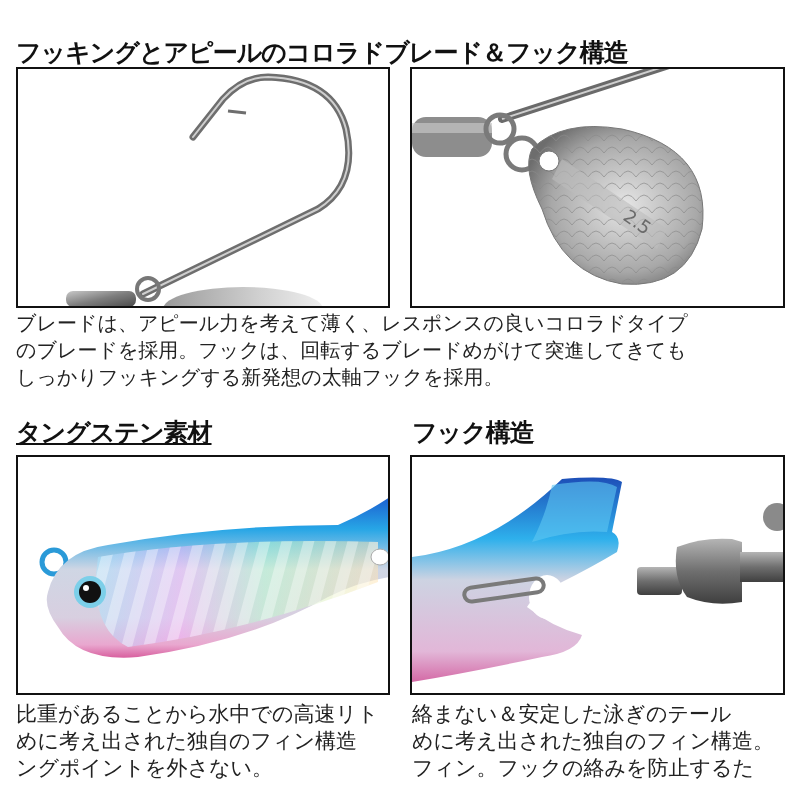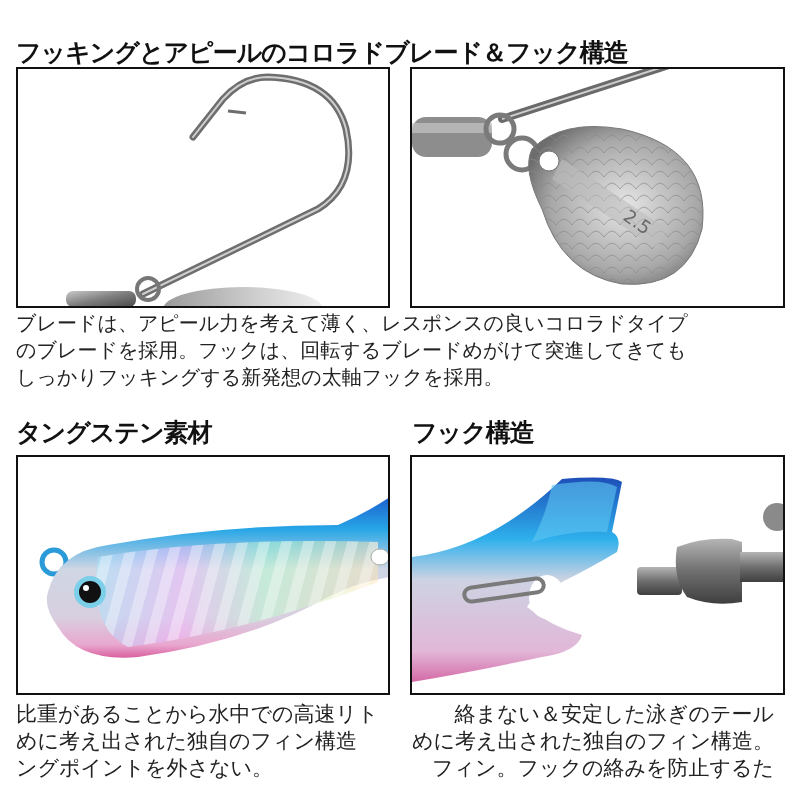--- a/index.html
+++ b/index.html
@@ -71,21 +71,21 @@
     <text x="210" y="150" font-size="18" font-family="'DejaVu Sans', sans-serif" fill="#6a6a6a" transform="rotate(35 210 150)">2.5</text>
   </svg>
 </div>
 
 <div class="desc" style="left:16px; top:310px; font-size:20px; line-height:27px;">
   <span>ブレードは、アピール力を考えて薄く、レスポンスの良いコロラドタイプ</span>
   <span>のブレードを採用。フックは、回転するブレードめがけて突進してきても</span>
   <span>しっかりフッキングする新発想の太軸フックを採用。</span>
 </div>
 
-<div class="heading" style="left:16px; top:416px;">タングステン素材</div>
+<div class="heading" style="left:16px; top:416px;text-decoration:underline;">タングステン素材</div>
 
 <div class="heading" style="left:412px; top:416px;">フック構造</div>
 
 <div class="panel" style="left:16px; top:455px; width:374px; height:240px;">
   <svg width="370" height="236" viewBox="0 0 370 236">
     <defs>
       <linearGradient id="bodyG" x1="0" y1="0" x2="0" y2="1">
         <stop offset="0" stop-color="#1c5fd0"></stop>
         <stop offset="0.2" stop-color="#27a6e6"></stop>
         <stop offset="0.45" stop-color="#cfd6e4"></stop>
@@ -148,17 +148,17 @@
     <circle cx="365" cy="60" r="14" fill="#8a8a8a"></circle>
   </svg>
 </div>
 
 <div class="desc" style="left:16px; top:701px; font-size:21px; line-height:27px;">
   <span>比重があることから水中での高速リト</span>
   <span>めに考え出された独自のフィン構造</span>
   <span>ングポイントを外さない。</span>
 </div>
 
-<div class="desc" style="left:412px; top:701px; font-size:21px; line-height:27px;text-align:right;">
+<div class="desc" style="left:412px; top:701px; font-size:21px; line-height:27px;">
   <span>絡まない＆安定した泳ぎのテール</span>
   <span>めに考え出された独自のフィン構造。</span>
   <span>フィン。フックの絡みを防止するた</span>
 </div>
 
 </body></html>

